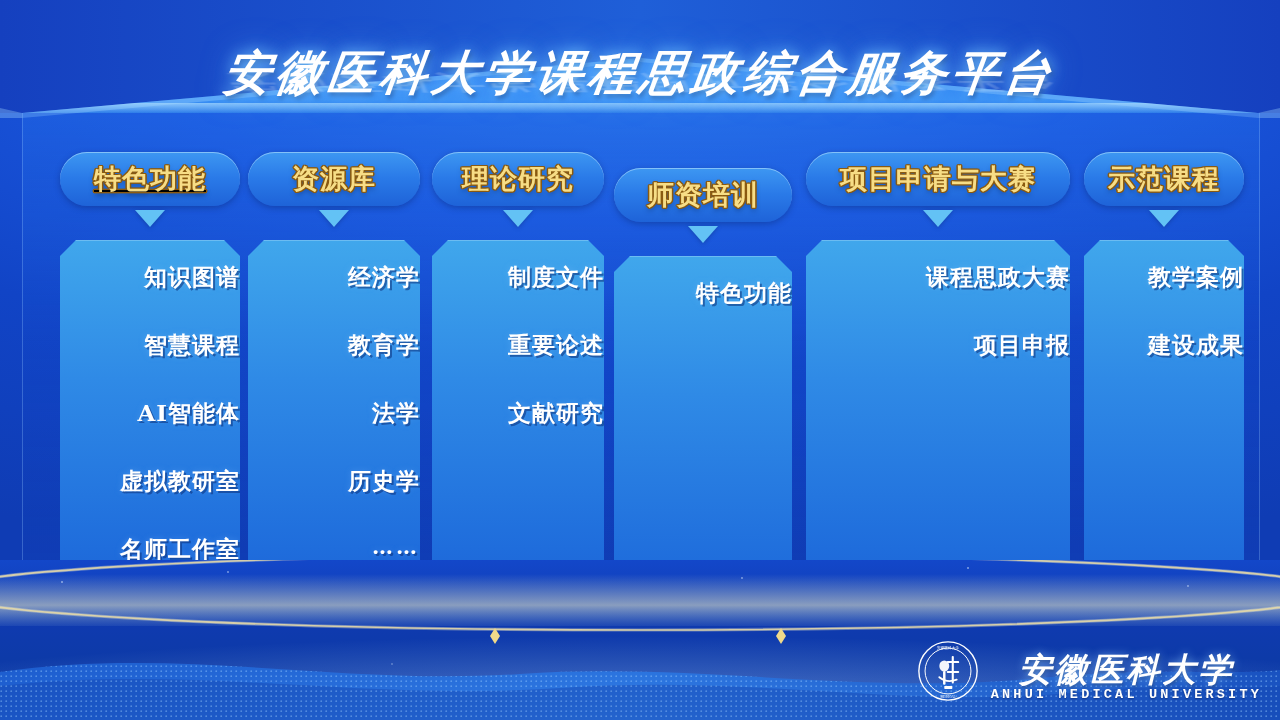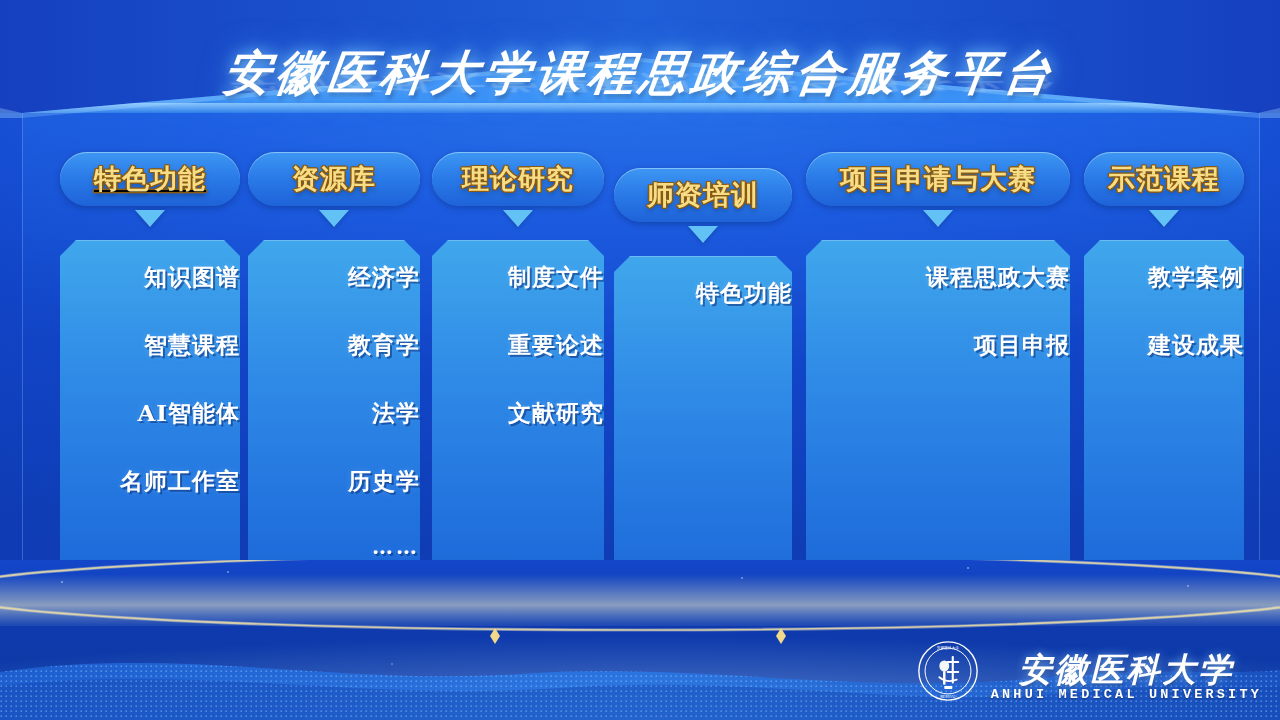--- a/index.html
+++ b/index.html
@@ -170,20 +170,21 @@
 
     <div class="col" style="left:60px;width:180px;text-decoration:underline;">
       <div class="pill">
         <span class="pill-label">特色功能</span>
       </div>
       <div class="arrow"></div>
       <div class="panel" style="left:0;width:180px;height:497px;">
         <div class="item">知识图谱</div>
         <div class="item">智慧课程</div>
         <div class="item">AI智能体</div>
+        <div class="item">虚拟教研室</div>
         <div class="item">名师工作室</div>
       </div>
     </div>
 
     <div class="col" style="left:248px;width:172px;">
       <div class="pill">
         <span class="pill-label">资源库</span>
       </div>
       <div class="arrow"></div>
       <div class="panel" style="left:0;width:172px;height:497px;">

